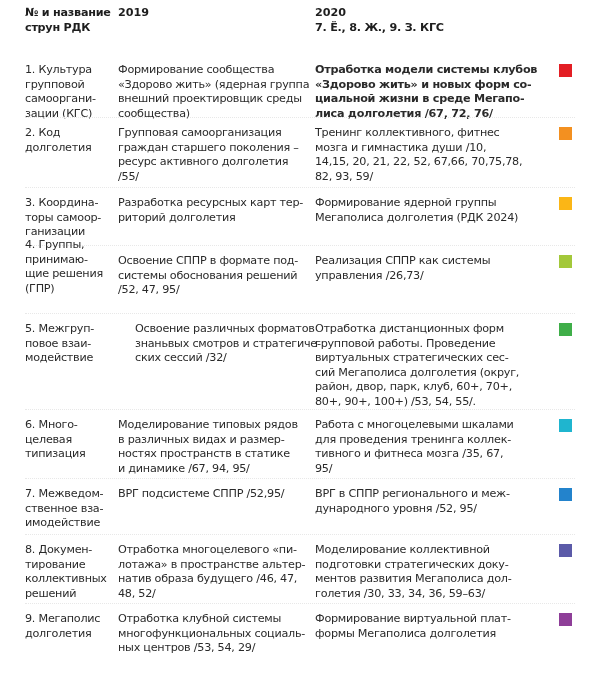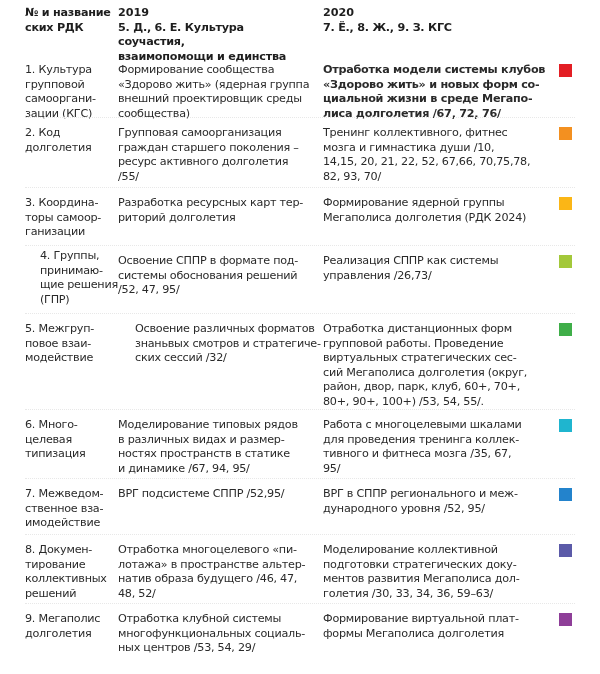--- a/index.html
+++ b/index.html
@@ -1,35 +1,33 @@
 <!DOCTYPE html>
 <html><head>
 <meta charset="utf-8">
 <style>
   html, body { margin:0; padding:0; background:#ffffff; }
   body { width:600px; height:674px; position:relative; overflow:hidden;
          font-family:"DejaVu Sans", sans-serif; color:#2a2a2a; font-size:11.2px; line-height:14.6px; }
   .c1 { position:absolute; left:25px; width:90px; }
   .c2 { position:absolute; left:118px; width:192px; }
-  .c3 { position:absolute; left:315px; width:225px;margin-left:8px; }
+  .c3 { position:absolute; left:315px; width:225px; }
   .hdr { font-weight:bold; color:#1e1e1e; font-size:11.2px; }
   .cell { white-space:pre-line; letter-spacing:-0.25px; }
   .sq { position:absolute; left:559px; width:13px; height:13px; }
   .sep { position:absolute; left:25px; width:550px; height:0; border-top:1px dotted #e8e8e8; }
 </style>
 </head>
 <body>
 
 <div>
   <div class="c1 hdr cell" style="top:6px">№ и название
-ских РДК</div>
+струн РДК</div>
   <div class="c2 hdr" style="top:6px">
     <div>2019</div>
-    <div class="cell">5. Д., 6. Е. Культура соучастия,
-взаимопомощи и единства</div>
   </div>
   <div class="c3 hdr" style="top:6px">
     <div>2020</div>
     <div class="cell">7. Ё., 8. Ж., 9. З. КГС</div>
   </div>
 </div>
 
 <div id="rows">
     <div>
       <div class="c1 cell" style="top: 63px;">1. Культура
@@ -50,37 +48,37 @@
       <div class="sep" style="top: 117px;"></div>
       <div class="c1 cell" style="top: 126px;">2. Код
 долголетия</div>
       <div class="c2 cell" style="top: 126px;">Групповая самоорганизация
 граждан старшего поколения –
 ресурс активного долголетия
 /55/</div>
       <div class="c3 cell" style="top: 126px;">Тренинг коллективного, фитнес
 мозга и гимнастика души /10,
 14,15, 20, 21, 22, 52, 67,66, 70,75,78,
-82, 93, 70/</div>
+82, 93, 59/</div>
       <div class="sq" style="top: 127px; background: rgb(243, 144, 32);"></div>
     </div>
     <div>
       <div class="sep" style="top: 187px;"></div>
       <div class="c1 cell" style="top: 196px;">3. Координа-
 торы самоор-
 ганизации</div>
       <div class="c2 cell" style="top: 196px;">Разработка ресурсных карт тер-
 риторий долголетия</div>
       <div class="c3 cell" style="top: 196px;">Формирование ядерной группы
 Мегаполиса долголетия (РДК 2024)</div>
       <div class="sq" style="top: 197px; background: rgb(251, 182, 22);"></div>
     </div>
     <div>
       <div class="sep" style="top: 245px;"></div>
-      <div class="c1 cell" style="top: 249px; margin-left: 15px;">4. Группы,
+      <div class="c1 cell" style="top: 238px;">4. Группы,
 принимаю-
 щие решения
 (ГПР)</div>
       <div class="c2 cell" style="top: 254px;">Освоение СППР в формате под-
 системы обоснования решений
 /52, 47, 95/</div>
       <div class="c3 cell" style="top: 254px;">Реализация СППР как системы
 управления /26,73/</div>
       <div class="sq" style="top: 255px; background: rgb(163, 200, 58);"></div>
     </div>

